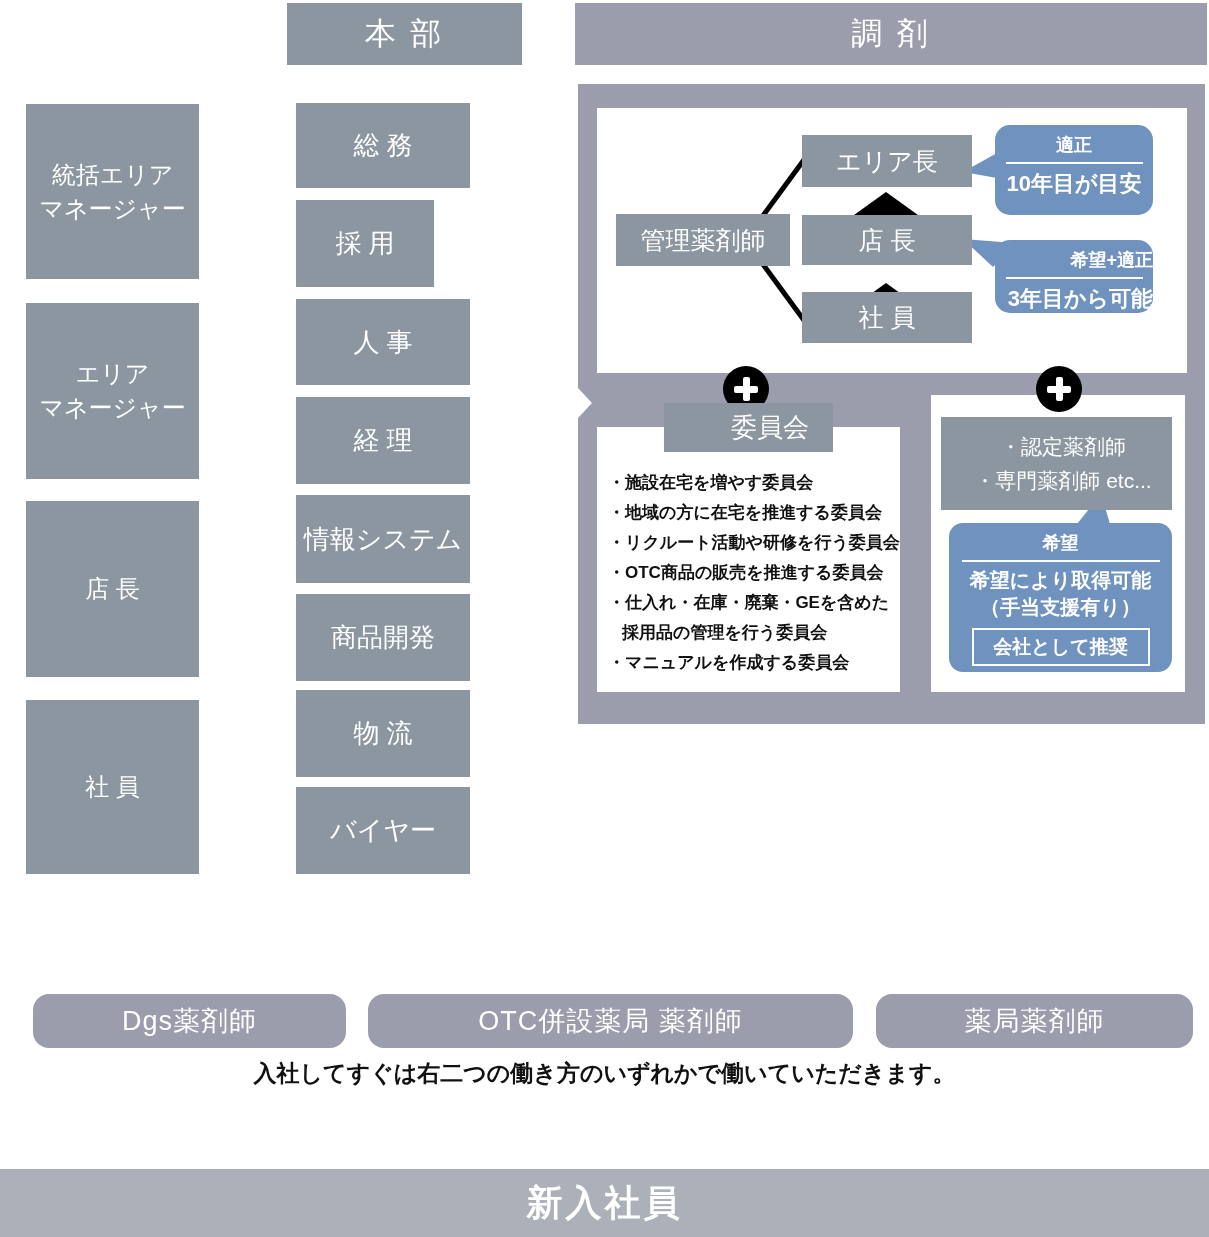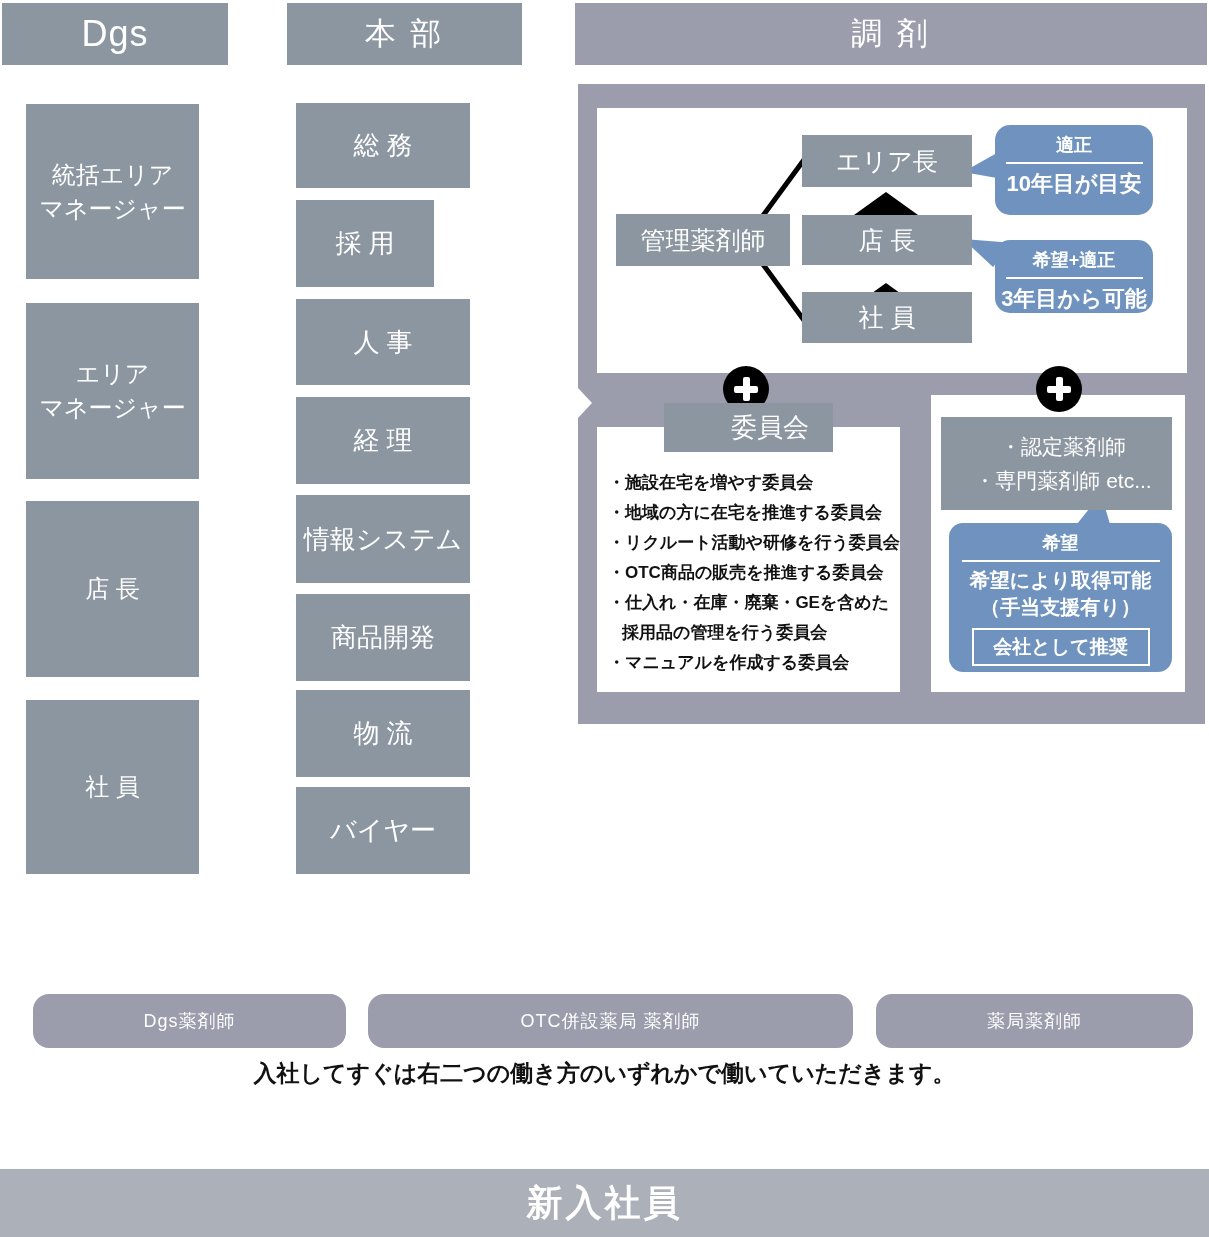--- a/index.html
+++ b/index.html
@@ -31,32 +31,31 @@
   .plus .v{position:absolute;left:20px;top:11px;width:7px;height:24px;background:#ffffff;border-radius:2px;}
   
   .clist{font-size:17px;font-weight:bold;color:#111111;}
   .clist div{height:30px;line-height:30px;}
   .clist .indent{padding-left:14px;}
   .white-panel{background:#ffffff;}
   .certbox{background:#8c96a0;color:#ffffff;font-size:21px;line-height:34px;
            padding:13px 0 0 13px;text-align:center;}
   
   .btn{background:#9b9cac;color:#ffffff;border-radius:16px;display:flex;
-       align-items:center;justify-content:center;font-size:18px;letter-spacing:1px;}
+       align-items:center;justify-content:center;font-size:27px;letter-spacing:1px;}
   .note{width:100%;text-align:center;font-size:23px;font-weight:bold;color:#111111;}
   .bar{background:#acb1b9;color:#ffffff;display:flex;align-items:center;justify-content:center;
        font-size:36px;font-weight:bold;letter-spacing:3px;}
   svg{display:block;}
 </style>
 </head>
 <body>
 
 <div class="canvas">
 
-  <div class="abs hdr hdr-dgs" style="left:2px;top:3px;width:226px;height:62px;">Dgs</div>
   <div class="abs hdr" style="left:287px;top:3px;width:235px;height:62px;">本 部</div>
   <div class="abs hdr lav" style="left:575px;top:3px;width:632px;height:62px;">調 剤</div>
 
   <div class="abs gbox colbox prewrap" style="left:26px;top:104px;width:173px;height:175px;">統括エリア
 マネージャー</div>
   <div class="abs gbox colbox prewrap" style="left:26px;top:303px;width:173px;height:176px;">エリア
 マネージャー</div>
   <div class="abs gbox colbox" style="left:26px;top:501px;width:173px;height:176px;">店 長</div>
   <div class="abs gbox colbox" style="left:26px;top:700px;width:173px;height:174px;">社 員</div>
 
@@ -89,21 +88,21 @@
   <div class="abs gbox orgbox" style="left:802px;top:135px;width:170px;height:52px;">エリア長</div>
   <div class="abs gbox orgbox" style="left:616px;top:214px;width:174px;height:52px;">管理薬剤師</div>
   <div class="abs gbox orgbox" style="left:802px;top:215px;width:170px;height:50px;">店 長</div>
   <div class="abs gbox orgbox" style="left:802px;top:292px;width:170px;height:51px;">社 員</div>
 
   <div class="abs bubble" style="left:995px;top:125px;width:158px;height:90px;">
     <div class="top">適正</div>
     <div class="divider" style="width:137px;"></div>
     <div class="big">10年目が目安</div>
   </div>
-  <div class="abs bubble" style="left:995px;top:240px;width:158px;height:73px;">
+  <div class="abs bubble" style="left:995px;top:240px;width:158px;height:73px;text-align:right;">
     <div class="top">希望+適正</div>
     <div class="divider" style="width:137px;"></div>
     <div class="big">3年目から可能</div>
   </div>
 
   <div class="abs plus" style="left:723px;top:366px;">
     <span class="h"></span>
       <span class="v"></span>
   </div>
   <div class="abs plus" style="left:1036px;top:366px;">

